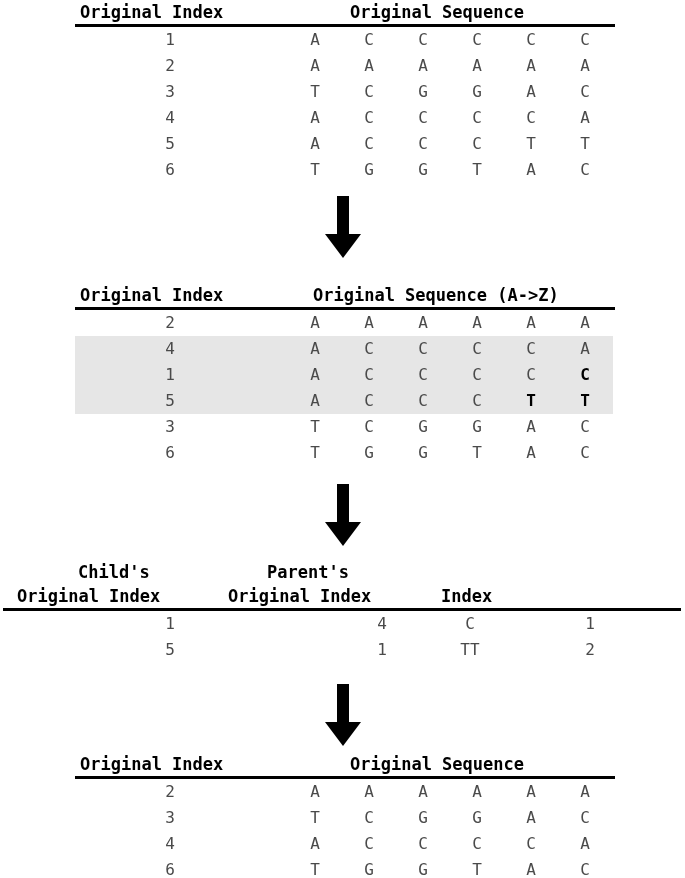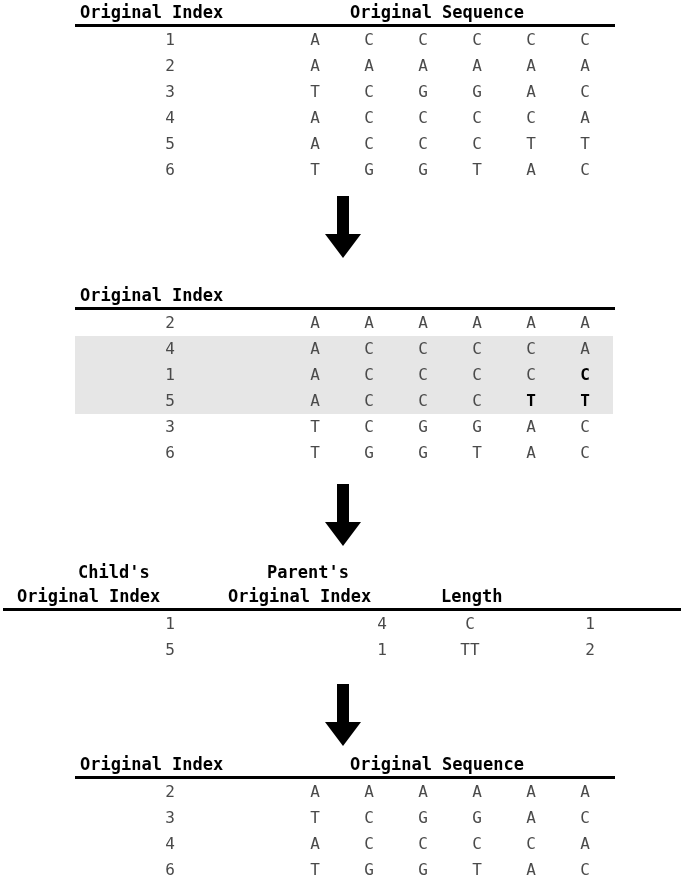--- a/index.html
+++ b/index.html
@@ -130,20 +130,21 @@
 
   <div class="arrow" style="left:323px;top:196px;">
     <svg width="40" height="62" viewBox="0 0 40 62" xmlns="http://www.w3.org/2000/svg">
       <polygon points="14,0 26,0 26,38 38,38 20,62 2,38 14,38" fill="#000000"></polygon>
     </svg>
   </div>
 
   <div class="tbl" id="table2">
     <div class="tbl-head">
       <span class="hdr-cell" style="left:80px;top:2px;">Original Index</span>
+      <span class="hdr-cell" style="left:313px;top:2px;">Original Sequence (A-&gt;Z)</span>
     </div>
     <div class="rule"></div>
     <div class="rows" id="table2-rows">
       <div class="highlight" id="table2-highlight" style="left: 75px; top: 26px; width: 538px; height: 78px; background: rgb(230, 230, 230);"></div>
     <div class="row"><span class="idx" style="left: 150px; width: 40px;">2</span><span class="seq-cell" style="left: 305px;">A</span><span class="seq-cell" style="left: 359px;">A</span><span class="seq-cell" style="left: 413px;">A</span><span class="seq-cell" style="left: 467px;">A</span><span class="seq-cell" style="left: 521px;">A</span><span class="seq-cell" style="left: 575px;">A</span></div>
         <div class="row"><span class="idx" style="left: 150px; width: 40px;">4</span><span class="seq-cell" style="left: 305px;">A</span><span class="seq-cell" style="left: 359px;">C</span><span class="seq-cell" style="left: 413px;">C</span><span class="seq-cell" style="left: 467px;">C</span><span class="seq-cell" style="left: 521px;">C</span><span class="seq-cell" style="left: 575px;">A</span></div>
         <div class="row"><span class="idx" style="left: 150px; width: 40px;">1</span><span class="seq-cell" style="left: 305px;">A</span><span class="seq-cell" style="left: 359px;">C</span><span class="seq-cell" style="left: 413px;">C</span><span class="seq-cell" style="left: 467px;">C</span><span class="seq-cell" style="left: 521px;">C</span><span class="seq-cell bold" style="left: 575px;">C</span></div>
         <div class="row"><span class="idx" style="left: 150px; width: 40px;">5</span><span class="seq-cell" style="left: 305px;">A</span><span class="seq-cell" style="left: 359px;">C</span><span class="seq-cell" style="left: 413px;">C</span><span class="seq-cell" style="left: 467px;">C</span><span class="seq-cell bold" style="left: 521px;">T</span><span class="seq-cell bold" style="left: 575px;">T</span></div>
         <div class="row"><span class="idx" style="left: 150px; width: 40px;">3</span><span class="seq-cell" style="left: 305px;">T</span><span class="seq-cell" style="left: 359px;">C</span><span class="seq-cell" style="left: 413px;">G</span><span class="seq-cell" style="left: 467px;">G</span><span class="seq-cell" style="left: 521px;">A</span><span class="seq-cell" style="left: 575px;">C</span></div>
         <div class="row"><span class="idx" style="left: 150px; width: 40px;">6</span><span class="seq-cell" style="left: 305px;">T</span><span class="seq-cell" style="left: 359px;">G</span><span class="seq-cell" style="left: 413px;">G</span><span class="seq-cell" style="left: 467px;">T</span><span class="seq-cell" style="left: 521px;">A</span><span class="seq-cell" style="left: 575px;">C</span></div>
@@ -155,21 +156,21 @@
       <polygon points="14,0 26,0 26,38 38,38 20,62 2,38 14,38" fill="#000000"></polygon>
     </svg>
   </div>
 
   <div class="tbl" id="table3">
     <div class="tbl-head tbl-head-2line">
       <span class="hdr-cell" style="left:78px;top:2px;">Child's</span>
       <span class="hdr-cell" style="left:17px;top:26px;">Original Index</span>
       <span class="hdr-cell" style="left:267px;top:2px;">Parent's</span>
       <span class="hdr-cell" style="left:228px;top:26px;">Original Index</span>
-      <span class="hdr-cell" style="left:441px;top:26px;">Length</span>
+      <span class="hdr-cell" style="left:441px;top:26px;">Index</span>
     </div>
     <div class="rule"></div>
     <div class="rows" id="table3-rows">
         <div class="row"><span class="idx" style="left: 150px; width: 40px;">1</span><span class="idx" style="left: 362px; width: 40px;">4</span><span class="idx" style="left: 440px; width: 60px;">C</span><span class="idx" style="left: 570px; width: 40px;">1</span></div>
         <div class="row"><span class="idx" style="left: 150px; width: 40px;">5</span><span class="idx" style="left: 362px; width: 40px;">1</span><span class="idx" style="left: 440px; width: 60px;">TT</span><span class="idx" style="left: 570px; width: 40px;">2</span></div>
       </div>
   </div>
 
   <div class="arrow" style="left:323px;top:684px;">
     <svg width="40" height="62" viewBox="0 0 40 62" xmlns="http://www.w3.org/2000/svg">

